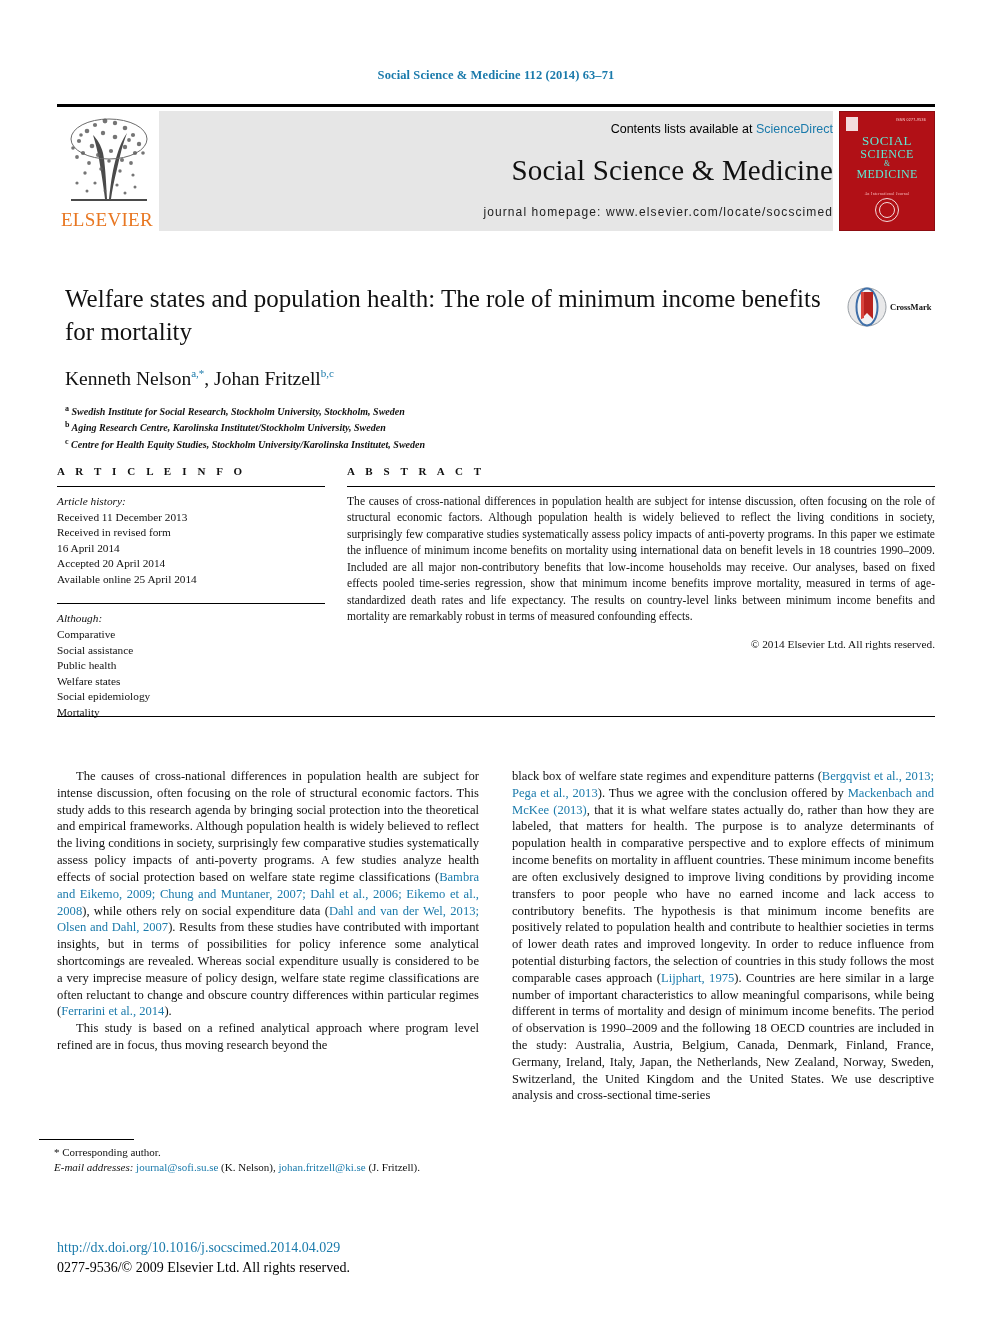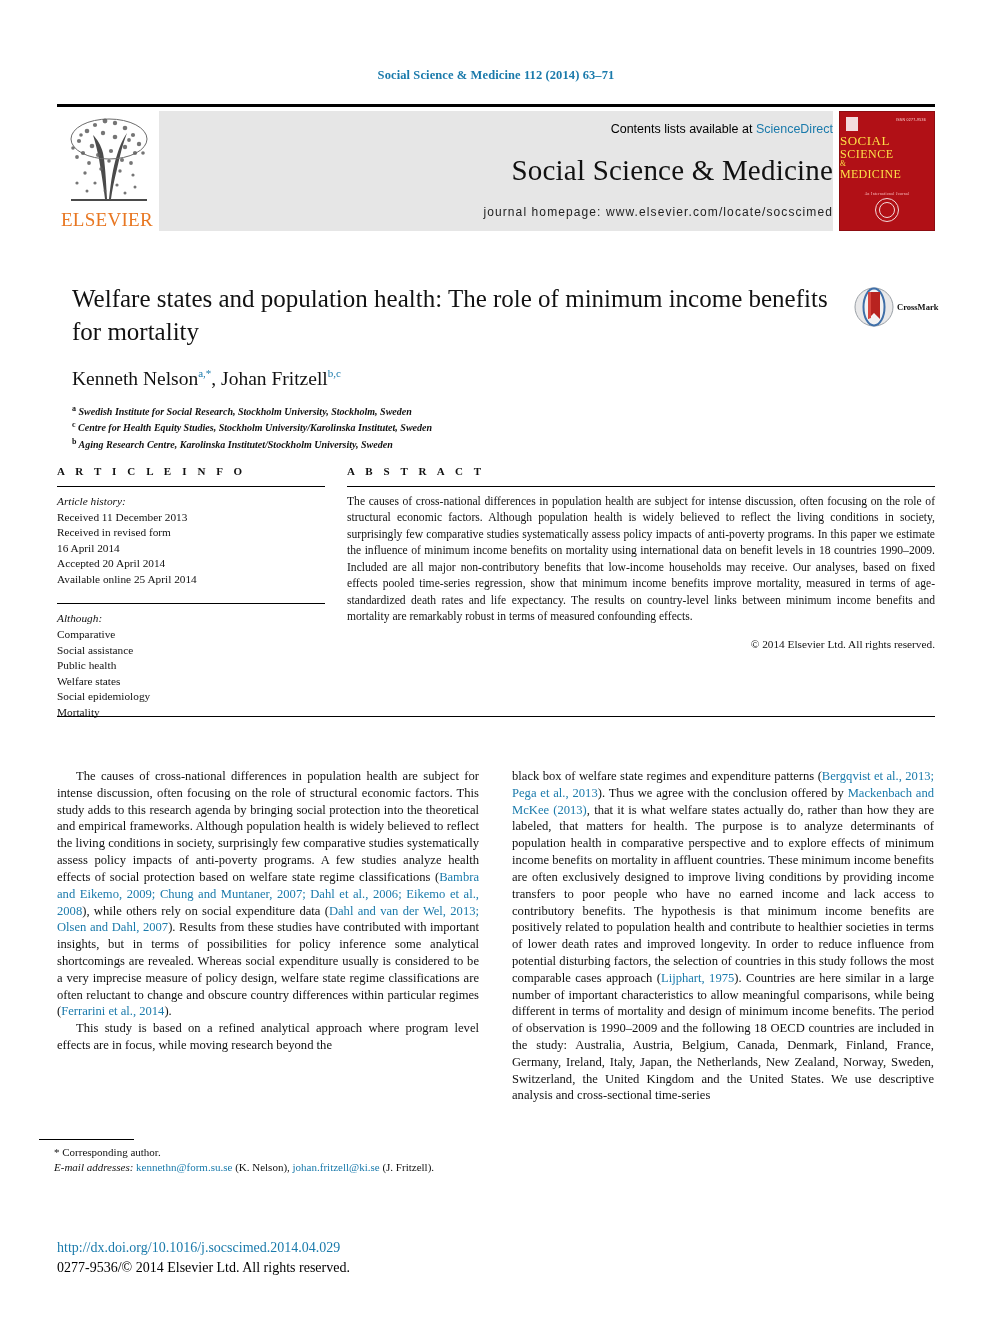--- a/index.html
+++ b/index.html
@@ -124,21 +124,22 @@
     position: absolute;
     right: 8px; top: 6px;
     font-family: "Liberation Sans", sans-serif;
     font-size: 3.5px;
     color: #ffd9d9;
     letter-spacing: .3px;
   }
   .cover-title {
     position: absolute;
     top: 22px; left: 0; right: 0;
-    color: #fde047;
+    text-align: center;
+    color: #5eead4;
     font-family: "Liberation Serif", serif;
     line-height: 1.05;
   }
   .cover-title .l1 { font-size: 13px; letter-spacing: .5px; display:block;}
   .cover-title .l2 { font-size: 12px; letter-spacing: .5px; display:block;}
   .cover-title .amp { font-size: 7.5px; display:block; }
   .cover-title .l3 { font-size: 12px; letter-spacing: .3px; display:block;}
   .cover-sub {
     position:absolute; top:80px; left:0; right:0; text-align:center;
     font-size: 3.6px; color:#ffc9c9; letter-spacing:.4px;
@@ -156,21 +157,21 @@
   .cover-seal:after {
     content:"";
     position:absolute; left:3px; top:3px; right:3px; bottom:3px;
     border-radius:50%;
     border: 1px solid #ffffff;
   }
 
   
   .title-block {
     position: absolute;
-    left: 72px;
+    left: 65px;
     top: 283px;
     width: 878px;
   }
   .article-title {
     font-family: "Liberation Serif", serif;
     font-size: 25px;
     line-height: 1.3;
     color: #111;
     max-width: 770px;
     font-weight: normal;
@@ -415,22 +416,22 @@
   <div class="title-block">
     <h1 class="article-title">Welfare states and population health: The role of minimum income benefits for mortality</h1>
 
     <div class="authors">
       <span>Kenneth Nelson</span><sup>a,*</sup>,
       <span>Johan Fritzell</span><sup>b,c</sup>
     </div>
 
     <div class="affiliations">
       <div><sup>a</sup> <span>Swedish Institute for Social Research, Stockholm University, Stockholm, Sweden</span></div>
+      <div><sup>b</sup> <span>Aging Research Centre, Karolinska Institutet/Stockholm University, Sweden</span></div>
       <div><sup>c</sup> <span>Centre for Health Equity Studies, Stockholm University/Karolinska Institutet, Sweden</span></div>
-      <div><sup>b</sup> <span>Aging Research Centre, Karolinska Institutet/Stockholm University, Sweden</span></div>
     </div>
 
     <div class="crossmark">
       <svg width="40" height="40" viewBox="0 0 40 40">
         <circle cx="20" cy="20" r="19" fill="#e9e9ea" stroke="#9aa0a6" stroke-width="1"></circle>
         <ellipse cx="20" cy="20" rx="10.5" ry="18.5" fill="#f2f2f3" stroke="#3f6fa8" stroke-width="2"></ellipse>
         <path d="M14 5 H26 V32 L20 26 L14 32 Z" fill="#b8231f"></path>
         <path d="M14 5 H17 V31 L14 32 Z" fill="#d8453d"></path>
       </svg>
       <span class="crossmark-text">CrossMark</span>
@@ -470,38 +471,38 @@
     </div>
 
   </div>
 
   <div class="infoblock-bottom-rule"></div>
 
   <div class="body-cols">
 
     <div class="body-col">
       <p><span>The causes of cross-national differences in population health are subject for intense discussion, often focusing on the role of structural economic factors. This study adds to this research agenda by bringing social protection into the theoretical and empirical frameworks. Although population health is widely believed to reflect the living conditions in society, surprisingly few comparative studies systematically assess policy impacts of anti-poverty programs. A few studies analyze health effects of social protection based on welfare state regime classifications (</span><a class="ref" href="#">Bambra and Eikemo, 2009; Chung and Muntaner, 2007; Dahl et al., 2006; Eikemo et al., 2008</a><span>), while others rely on social expenditure data (</span><a class="ref" href="#">Dahl and van der Wel, 2013; Olsen and Dahl, 2007</a><span>). Results from these studies have contributed with important insights, but in terms of possibilities for policy inference some analytical shortcomings are revealed. Whereas social expenditure usually is considered to be a very imprecise measure of policy design, welfare state regime classifications are often reluctant to change and obscure country differences within particular regimes (</span><a class="ref" href="#">Ferrarini et al., 2014</a><span>).</span></p>
-      <p>This study is based on a refined analytical approach where program level effects are in focus, while moving research beyond the</p>
+      <p>This study is based on a refined analytical approach where program level refined are in focus, thus moving research beyond the</p>
     </div>
 
     <div class="body-col">
       <p style="text-indent:0"><span>black box of welfare state regimes and expenditure patterns (</span><a class="ref" href="#">Bergqvist et al., 2013; Pega et al., 2013</a><span>). Thus we agree with the conclusion offered by </span><a class="ref" href="#">Mackenbach and McKee (2013)</a><span>, that it is what welfare states actually do, rather than how they are labeled, that matters for health. The purpose is to analyze determinants of population health in comparative perspective and to explore effects of minimum income benefits on mortality in affluent countries. These minimum income benefits are often exclusively designed to improve living conditions by providing income transfers to poor people who have no earned income and lack access to contributory benefits. The hypothesis is that minimum income benefits are positively related to population health and contribute to healthier societies in terms of lower death rates and improved longevity. In order to reduce influence from potential disturbing factors, the selection of countries in this study follows the most comparable cases approach (</span><a class="ref" href="#">Lijphart, 1975</a><span>). Countries are here similar in a large number of important characteristics to allow meaningful comparisons, while being different in terms of mortality and design of minimum income benefits. The period of observation is 1990–2009 and the following 18 OECD countries are included in the study: Australia, Austria, Belgium, Canada, Denmark, Finland, France, Germany, Ireland, Italy, Japan, the Netherlands, New Zealand, Norway, Sweden, Switzerland, the United Kingdom and the United States. We use descriptive analysis and cross-sectional time-series</span></p>
     </div>
 
   </div>
 
   <div class="footnote">
     <div class="footnote-rule"></div>
     <div style="text-indent:15px">* Corresponding author.</div>
     <div class="indent"><span class="email-label">E-mail addresses:</span>
-      <a class="ref" href="#">kennethn@form.su.se</a>
+      <a class="ref" href="#">journal@sofi.su.se</a>
       <span>(K. Nelson),</span>
       <a class="ref" href="#">johan.fritzell@ki.se</a>
       <span>(J. Fritzell).</span>
     </div>
   </div>
 
   <div class="doi-block">
     <div><a class="doi-link" href="#" style="text-decoration:none">http://dx.doi.org/10.1016/j.socscimed.2014.04.029</a></div>
-    <div>0277-9536/© 2014 Elsevier Ltd. All rights reserved.</div>
+    <div>0277-9536/© 2009 Elsevier Ltd. All rights reserved.</div>
   </div>
 
 </div>
 
 </body></html>

